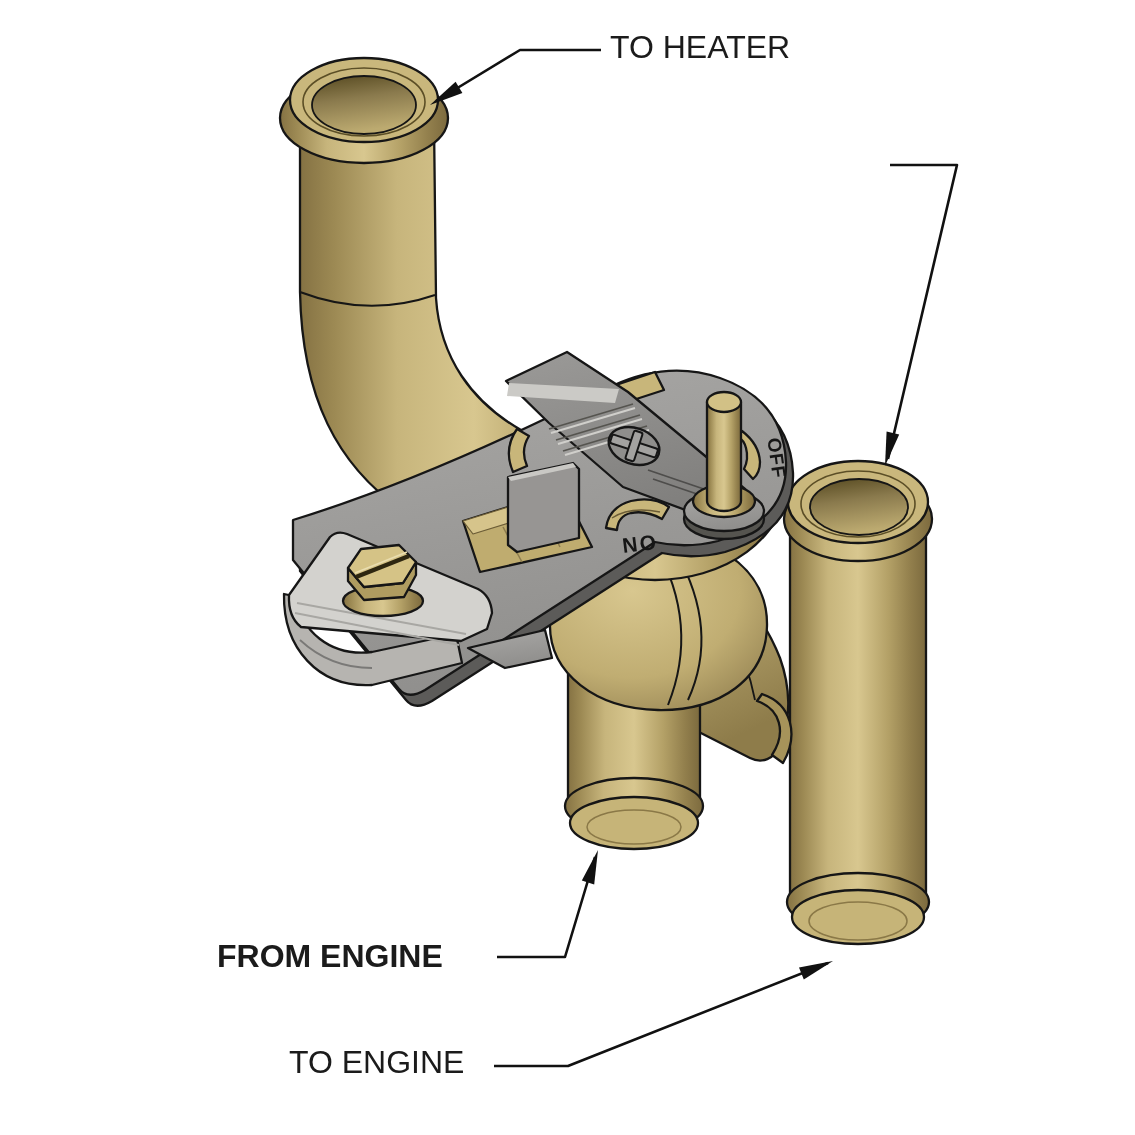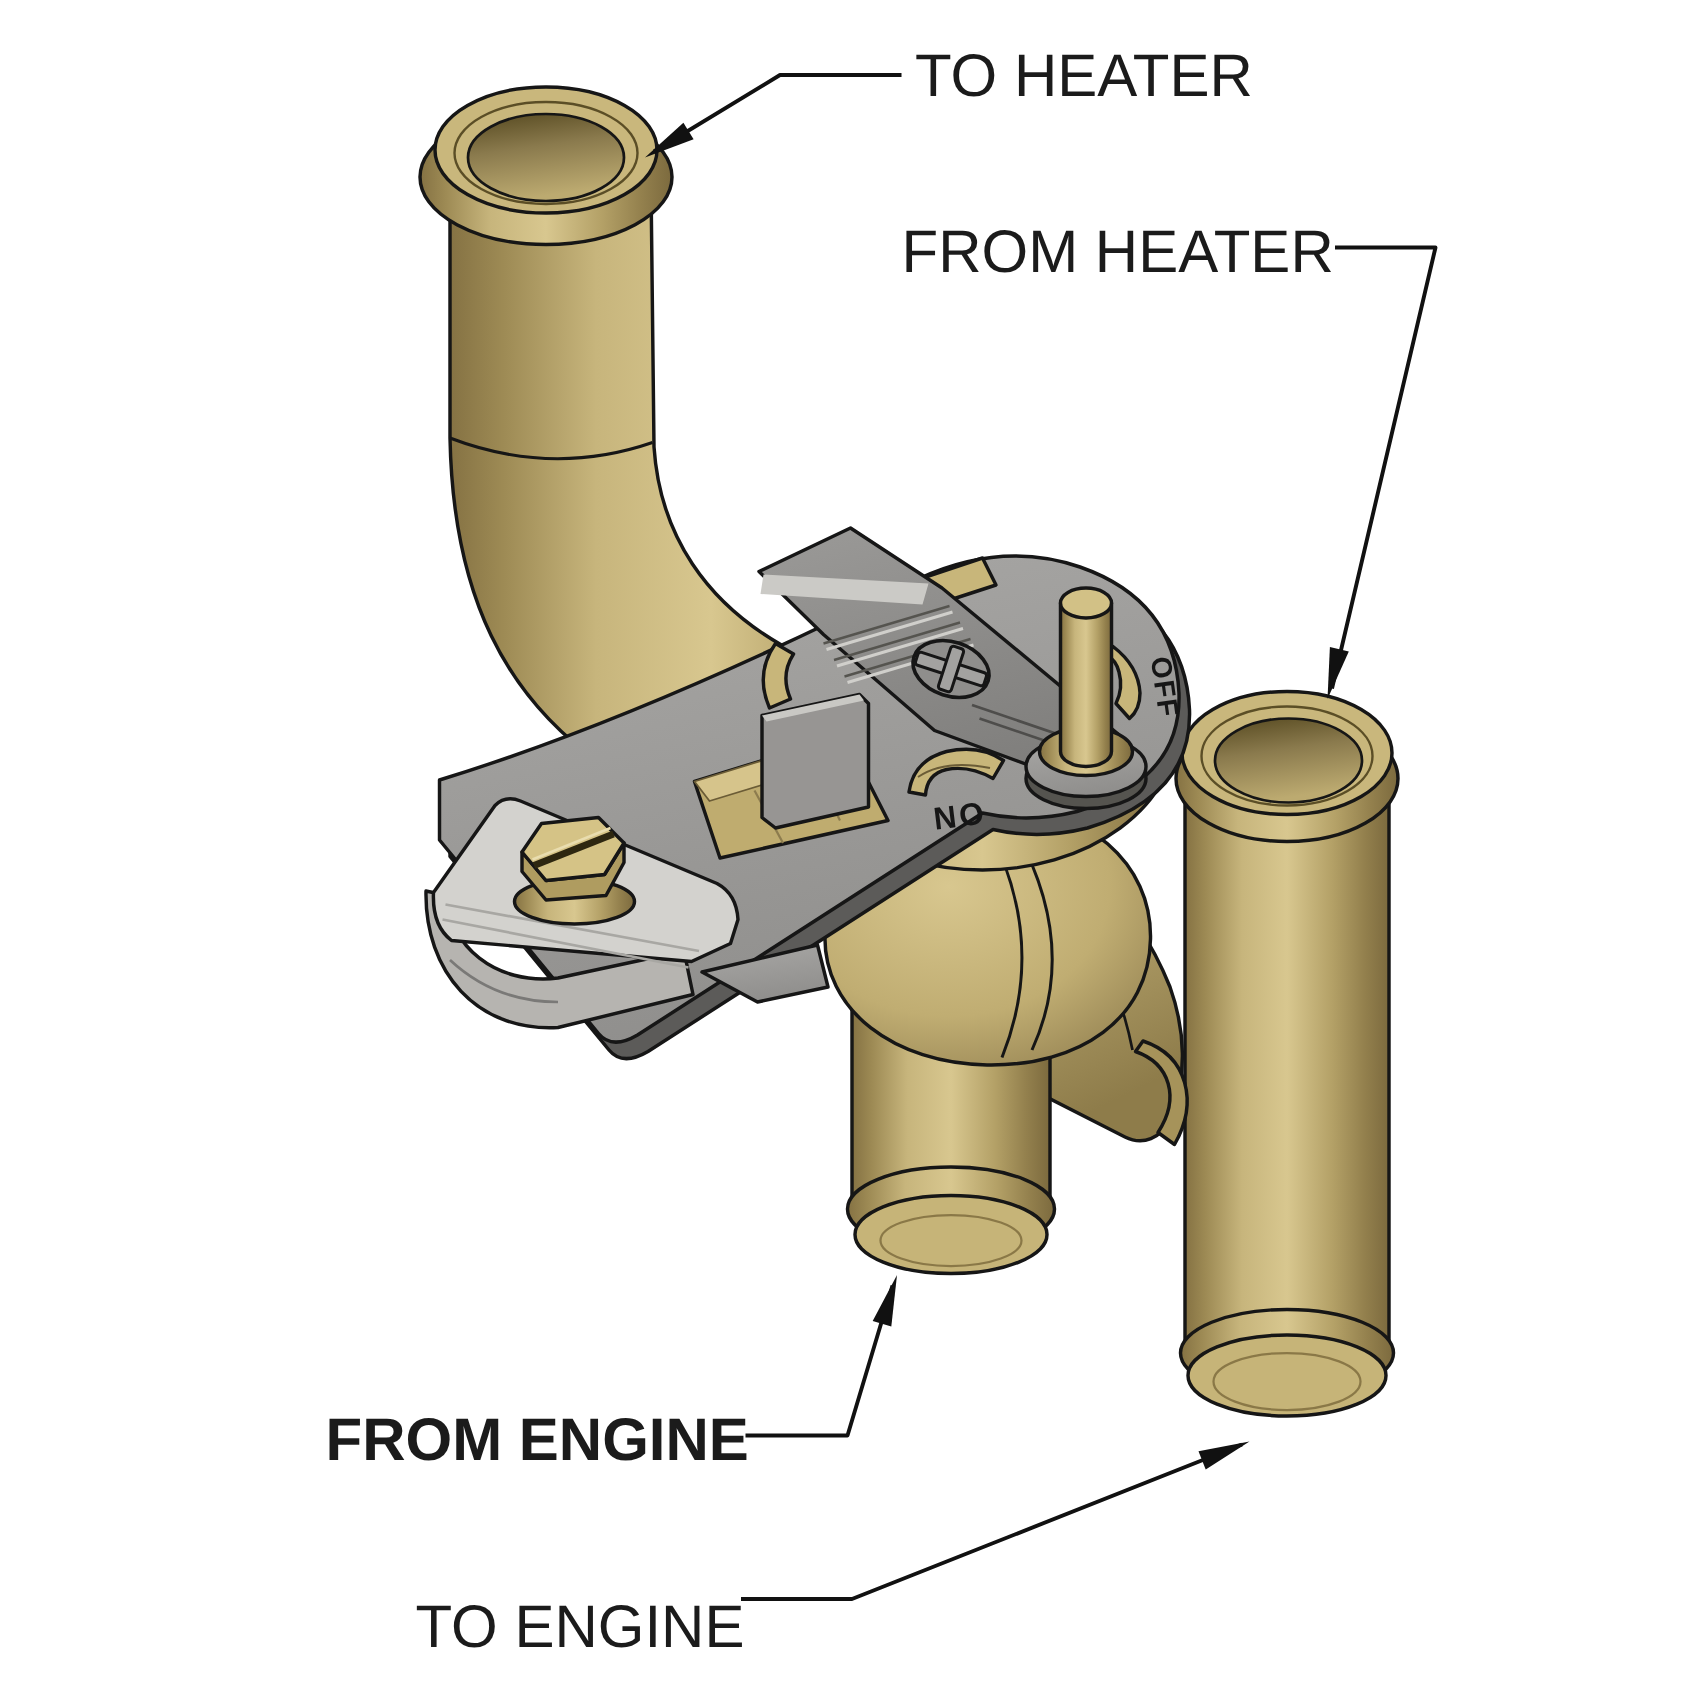--- a/index.html
+++ b/index.html
@@ -6,21 +6,21 @@
   .canvas{
     position:relative;
     width:1135px;height:1135px;
     background:#ffffff;
     font-family:"Liberation Sans", sans-serif;
     overflow:hidden;
   }
   .canvas svg{position:absolute;left:0;top:0;}
   .label{
     position:absolute;
-    font-size:40px;
+    font-size:32px;
     line-height:1;
     letter-spacing:0px;
     color:#1b1b1b;
     white-space:nowrap;
     font-weight:400;
   }
   .eng-text{
     font-family:"Liberation Sans", sans-serif;
     font-weight:700;
     fill:#161616;
@@ -182,17 +182,16 @@
   </g>
   <g fill="#111111" stroke="none">
     <path d="M430,105 L455.6,81.8 L462.4,92.9 Z"></path>
     <path d="M885,466 L886.6,431.4 L899.2,434.4 Z"></path>
     <path d="M598,850 L594.2,884.4 L581.8,880.6 Z"></path>
     <path d="M833,961 L803.8,979.6 L799.0,967.5 Z"></path>
   </g>
 </svg>
 
 <div class="label" style="left:610px;top:31px;">TO HEATER</div>
-<div class="label" style="left:601px;top:148px;">FROM HEATER</div>
 <div class="label" style="left:217px;top:940px;font-weight:bold;">FROM ENGINE</div>
-<div class="label" style="left:277px;top:1046px;margin-top:19px;">TO ENGINE</div>
+<div class="label" style="left:289px;top:1046px;">TO ENGINE</div>
 
 </div>
 
 </body></html>

